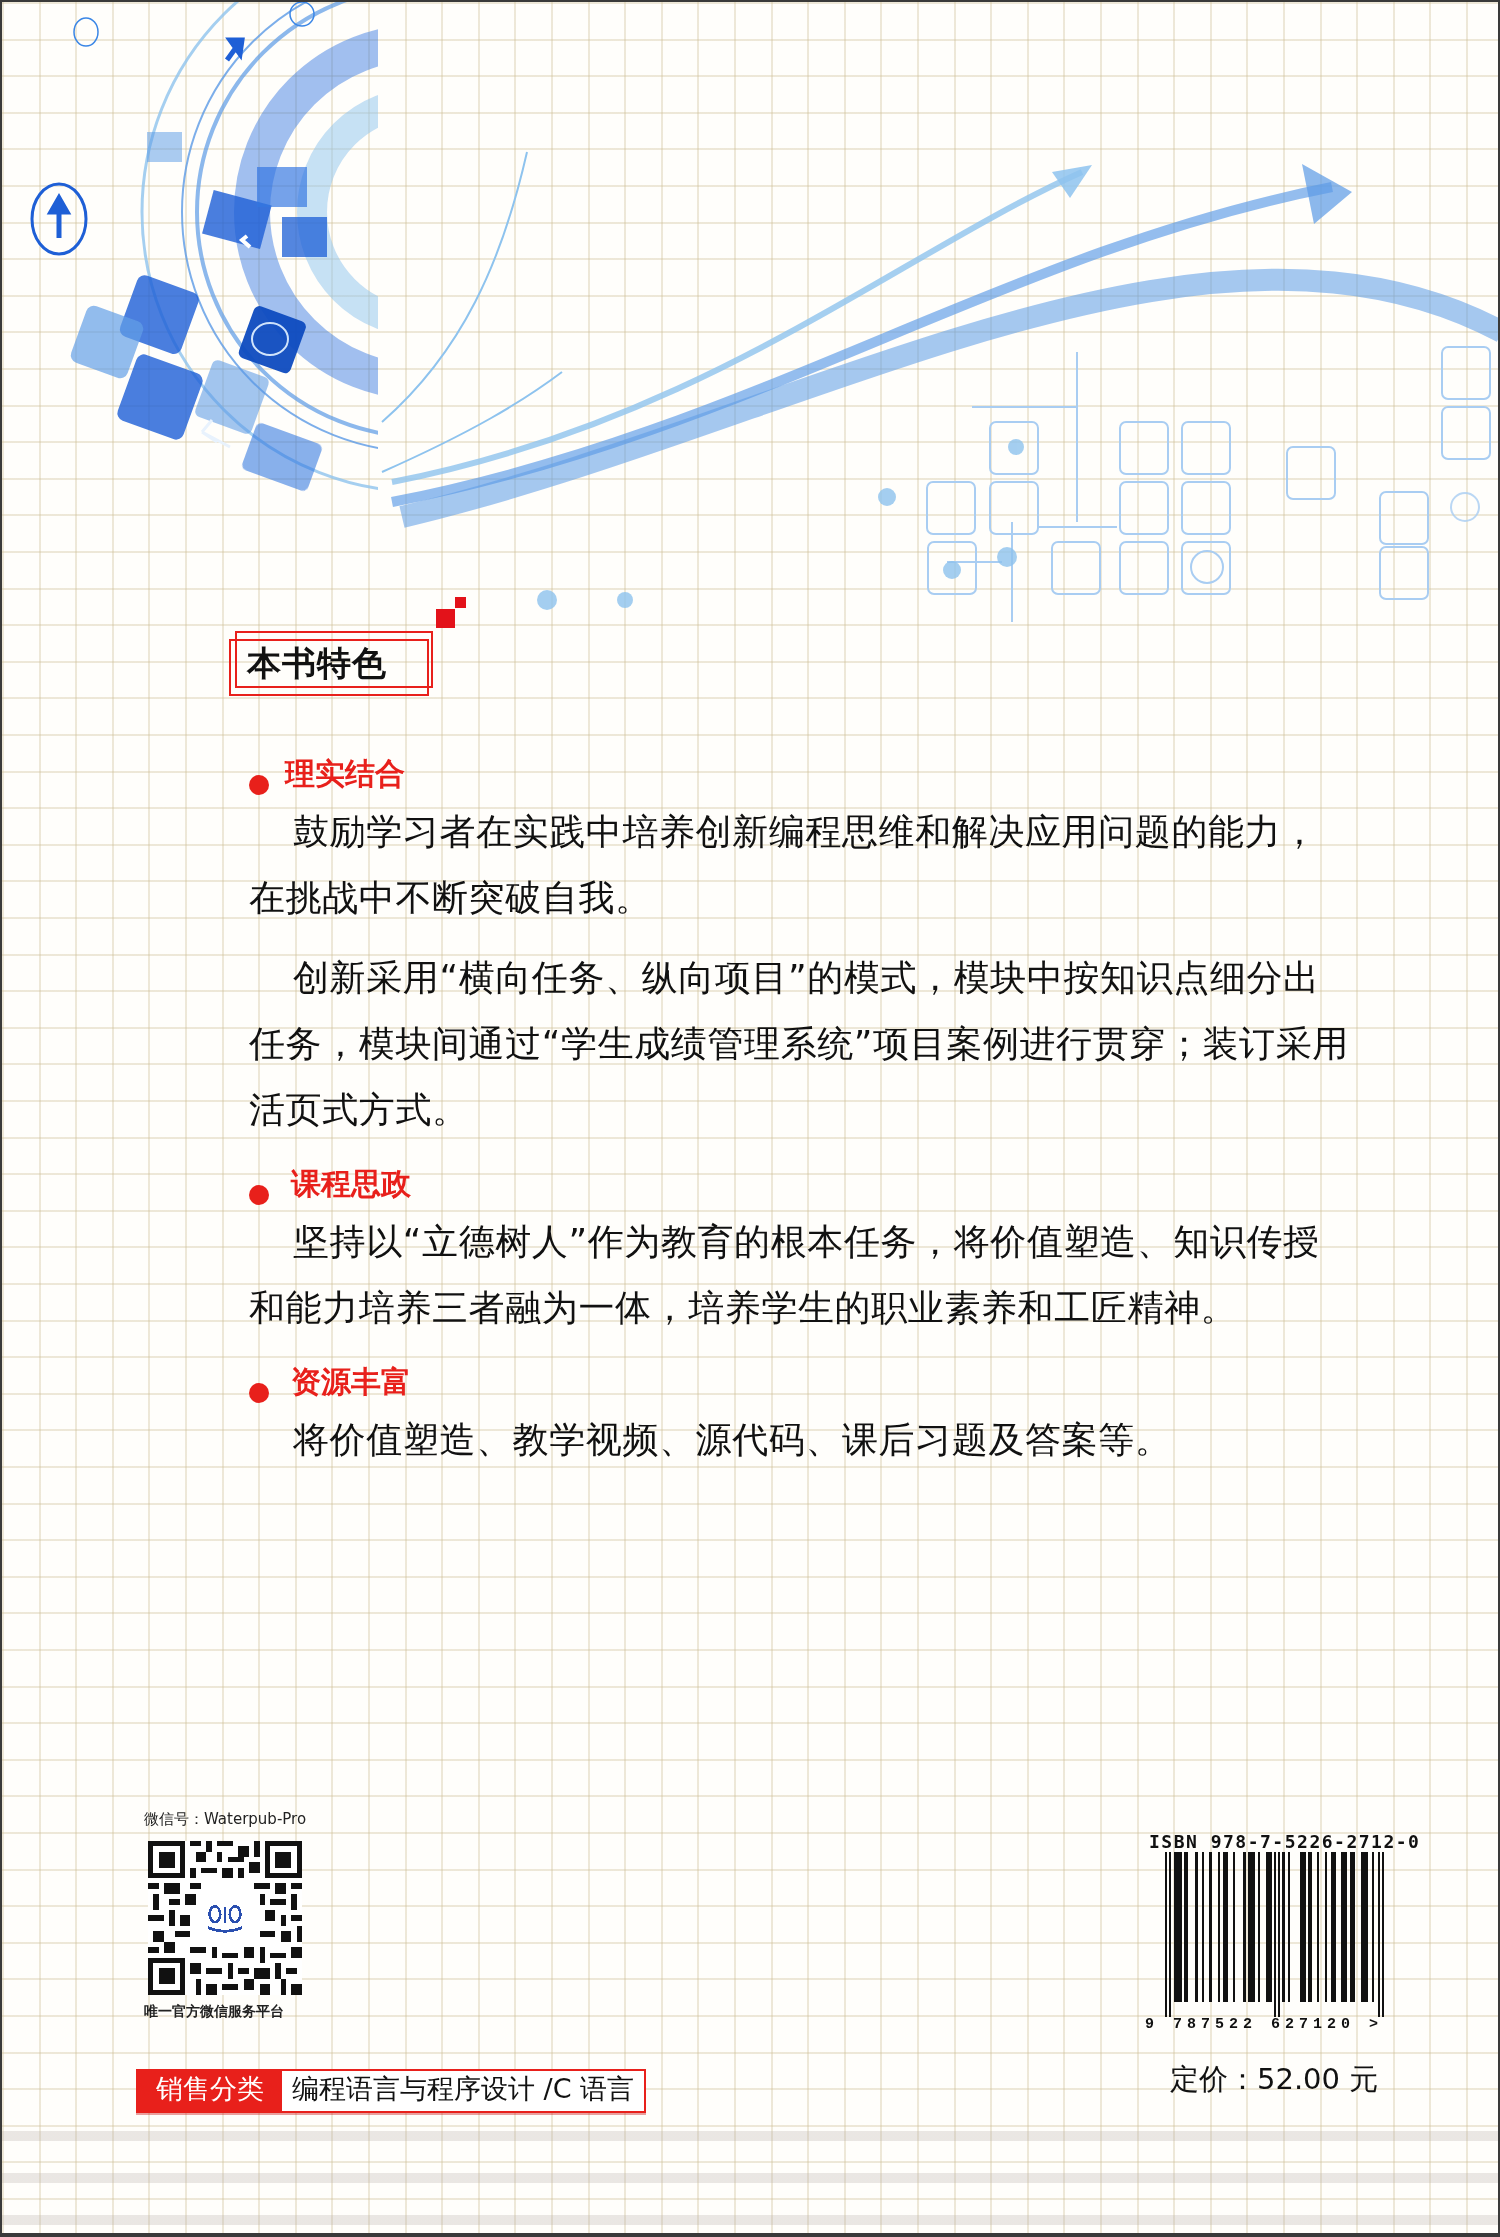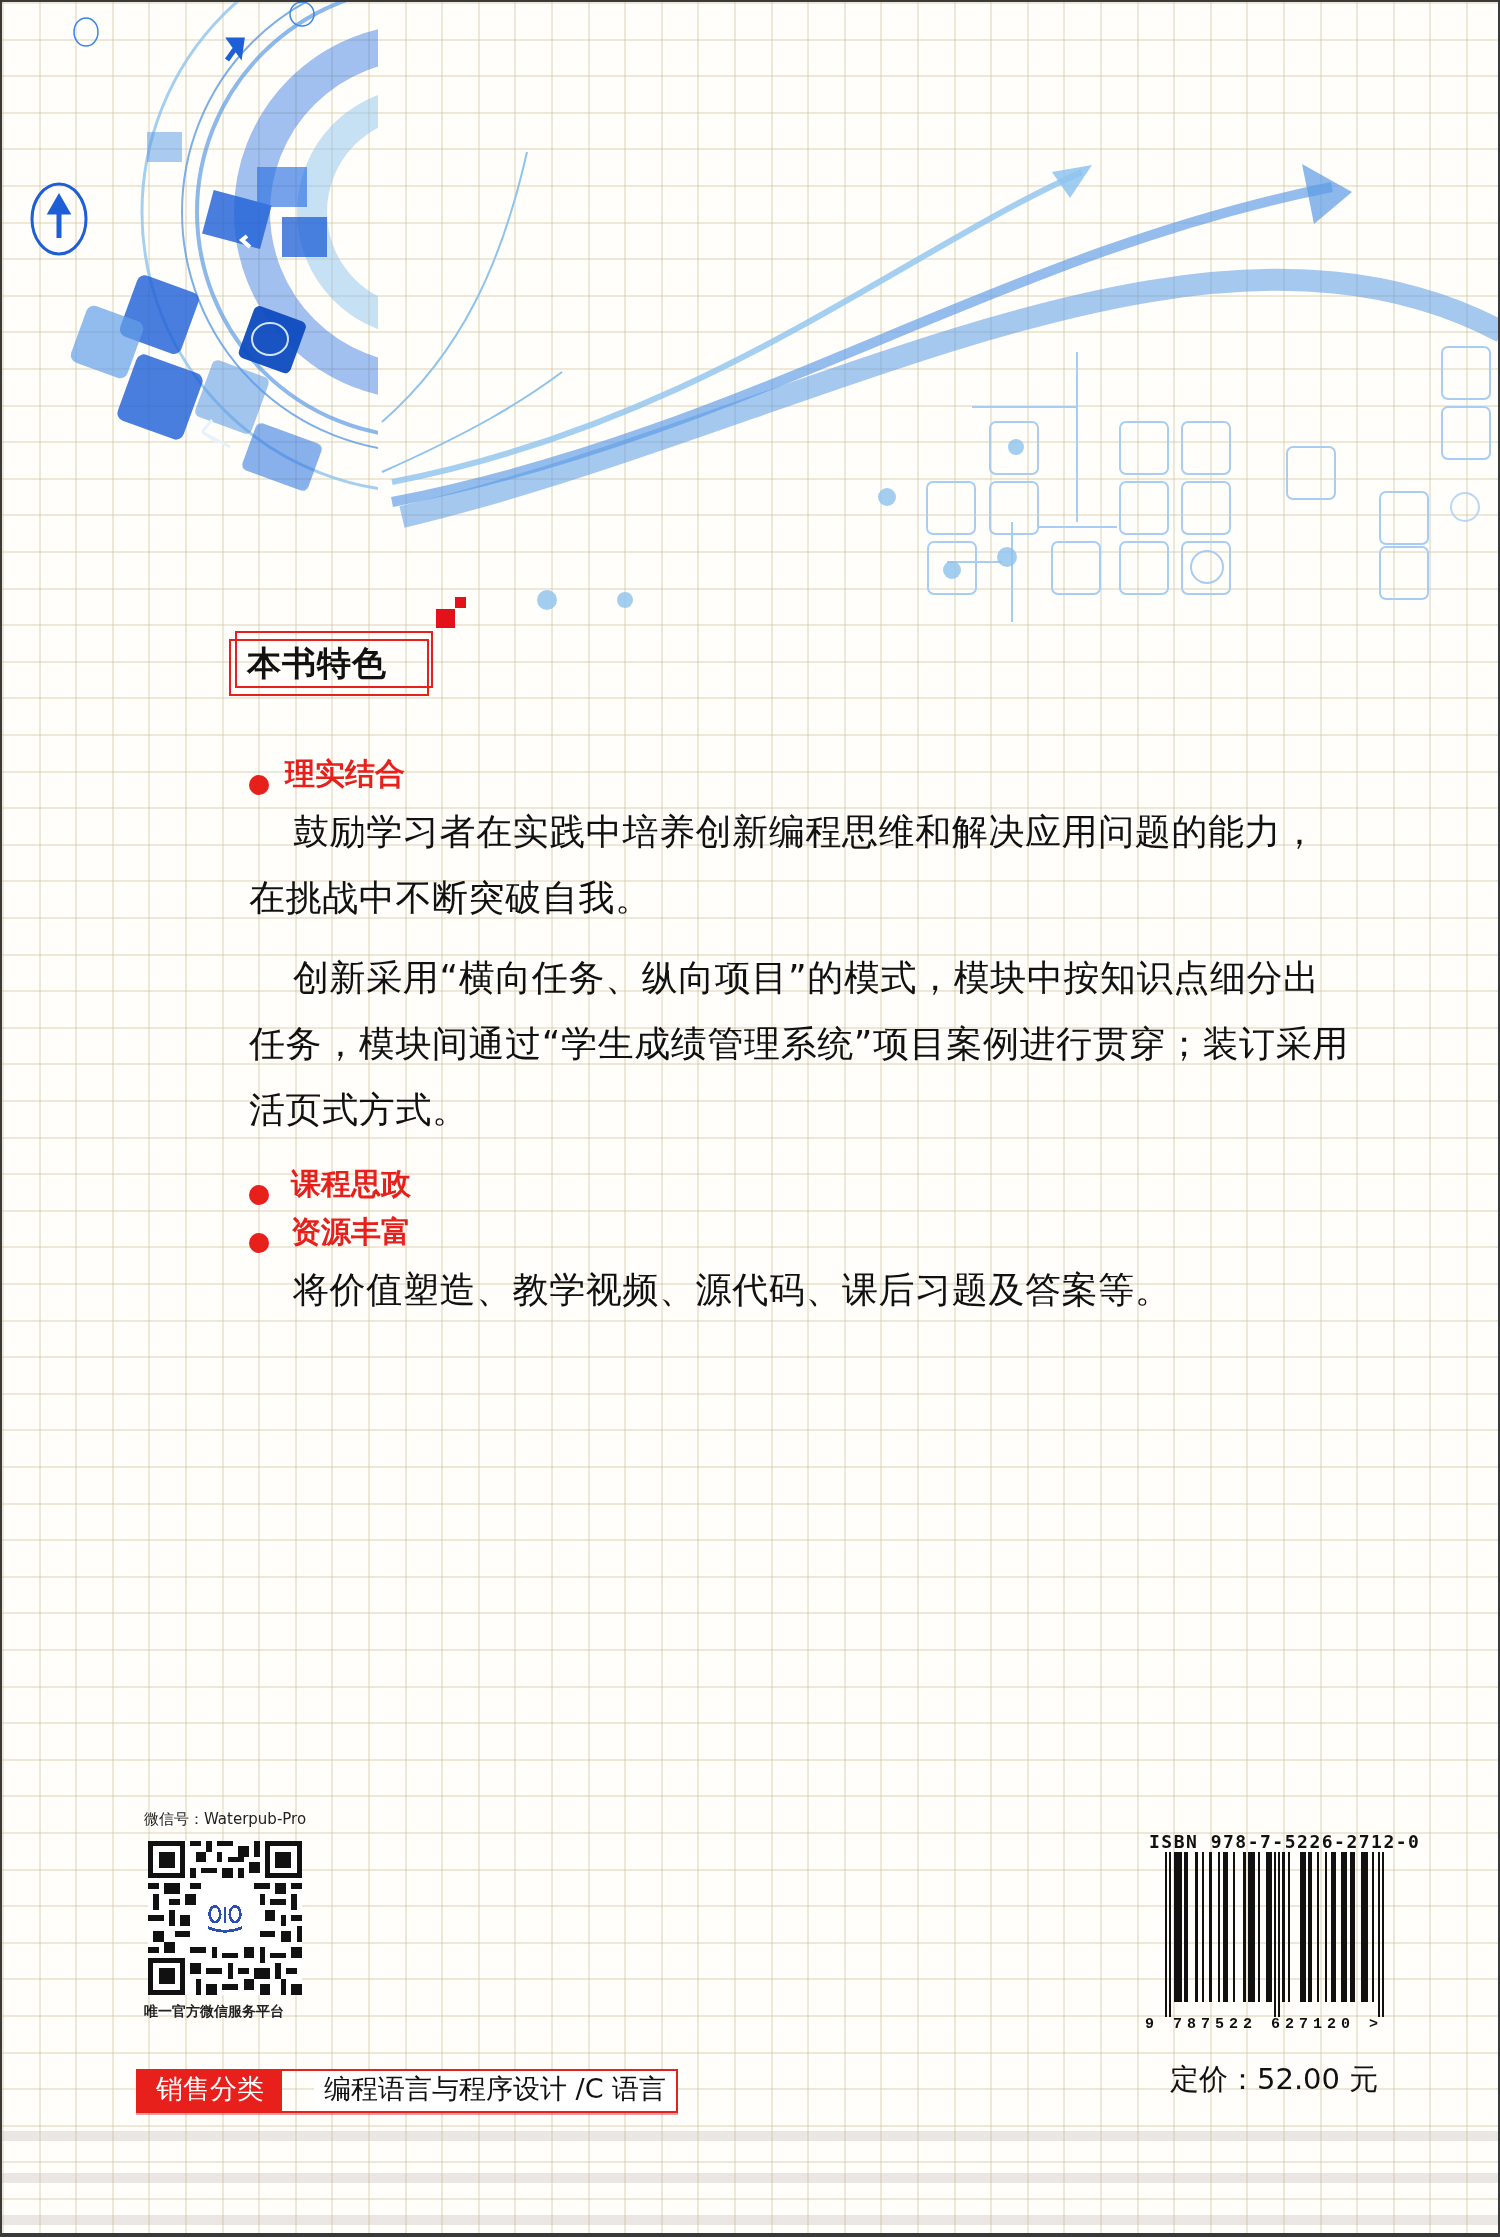--- a/index.html
+++ b/index.html
@@ -36,21 +36,21 @@
   .feature-title { display: flex; align-items: flex-end; height: 48px; color: #e8201b; font-weight: bold; font-size: 30px; }
   .bullet { width: 20px; height: 20px; border-radius: 50%; background: #e8201b; margin-right: 16px; flex: none; }
   .feature-desc { font-size: 36px; color: #111; line-height: 66px; margin-top: 4px; margin-bottom: 14px; text-indent: 44px; width: 1100px; letter-spacing: 0.6px; }
 
   
   .qr-label { position: absolute; left: 142px; top: 1808px; font-size: 15px; color: #222; }
   .qr { position: absolute; left: 146px; top: 1838px; width: 154px; height: 156px; }
   .qr-caption { position: absolute; left: 142px; top: 2001px; font-size: 14px; color: #222; font-weight: bold; }
 
   
-  .category { position: absolute; left: 134px; top: 2067px; height: 40px; display: flex; border: 2px solid #e8201b; box-shadow: 0 2px 0 rgba(200,20,20,0.4); gap: 32px; }
+  .category { position: absolute; left: 134px; top: 2067px; height: 40px; display: flex; border: 2px solid #e8201b; box-shadow: 0 2px 0 rgba(200,20,20,0.4); }
   .cat-label { background: #e8201b; color: #fff; font-size: 27px; padding: 0 18px; line-height: 36px; }
   .cat-value { background: #fff; color: #111; font-size: 27px; padding: 0 10px; line-height: 36px; }
 
   
   .isbn-text { position: absolute; left: 1147px; top: 1829px; font-family: "DejaVu Sans Mono", "Liberation Mono", monospace; font-weight: bold; font-size: 18px; letter-spacing: 1.5px; color: #111; }
   .barcode { position: absolute; left: 1163px; top: 1850px; width: 225px; height: 165px; }
   .isbn-digits { position: absolute; left: 1143px; top: 2014px; font-family: Liberation Mono, monospace; font-weight: bold; font-size: 15px; color: #111; letter-spacing: 5px; }
   .price { position: absolute; left: 1168px; top: 2058px; font-size: 29px; color: #111; }
 </style>
 </head>
@@ -149,20 +149,21 @@
       <div class="feature-desc">鼓励学习者在实践中培养创新编程思维和解决应用问题的能力，在挑战中不断突破自我。</div>
     </div>
     <div class="feature">
       <div class="feature-desc">创新采用“横向任务、纵向项目”的模式，模块中按知识点细分出任务，模块间通过“学生成绩管理系统”项目案例进行贯穿；装订采用活页式方式。</div>
     </div>
     <div class="feature">
       <div class="feature-title">
           <span class="bullet" style="margin-right:22px"></span>
           <span>课程思政</span>
         </div>
+      <div class="feature-desc">坚持以“立德树人”作为教育的根本任务，将价值塑造、知识传授和能力培养三者融为一体，培养学生的职业素养和工匠精神。</div>
     </div>
     <div class="feature">
       <div class="feature-title">
           <span class="bullet" style="margin-right:22px"></span>
           <span>资源丰富</span>
         </div>
       <div class="feature-desc">将价值塑造、教学视频、源代码、课后习题及答案等。</div>
     </div>
   </div>
 

